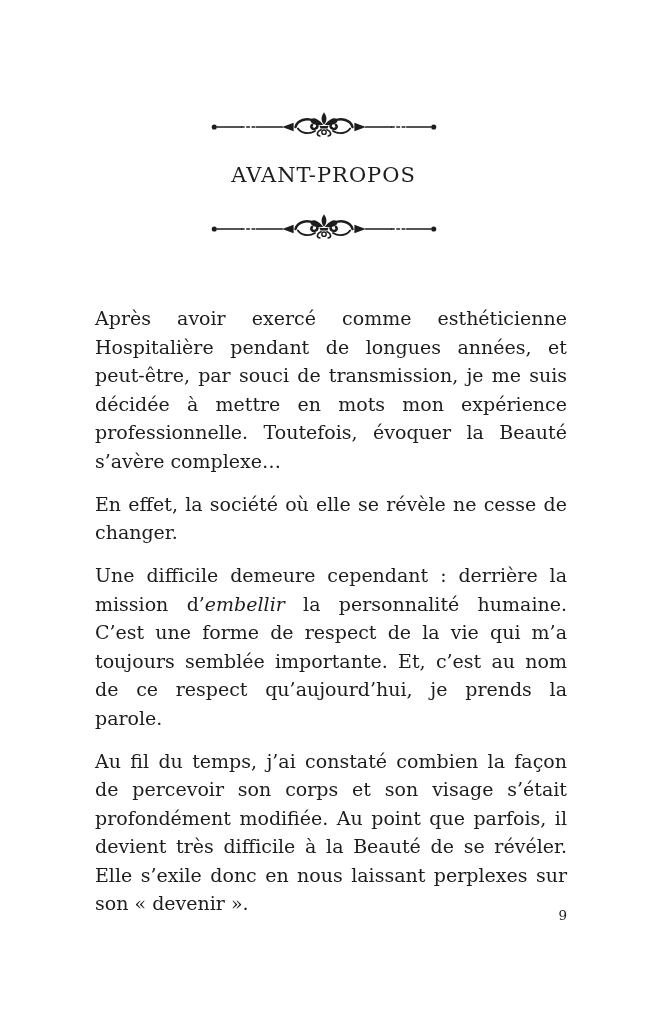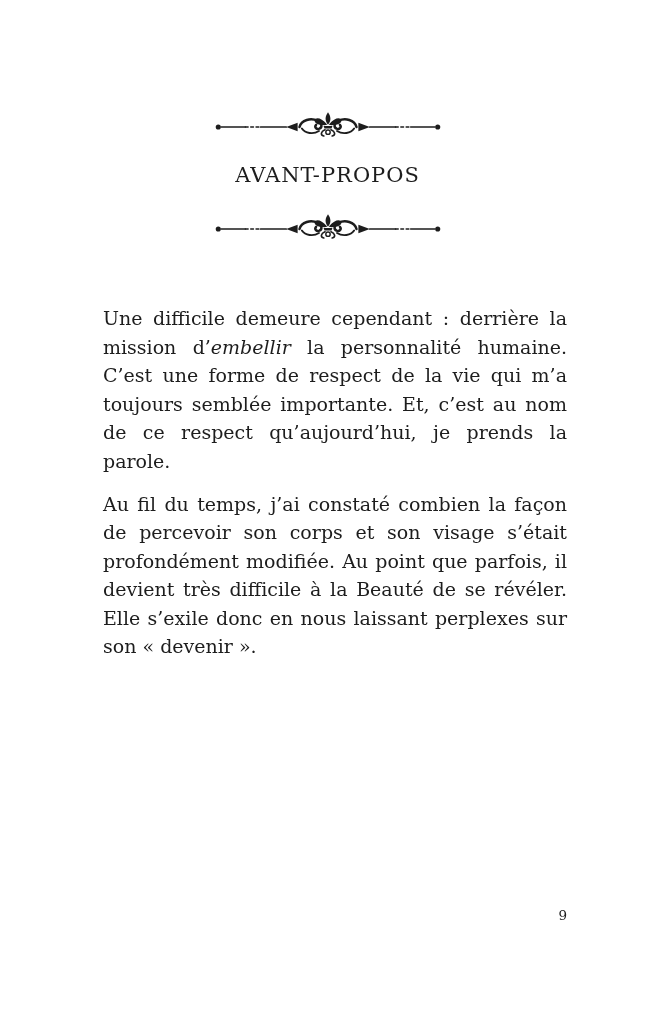--- a/index.html
+++ b/index.html
@@ -10,21 +10,20 @@
   }
   .page {
     position: relative;
     width: 647px;
     height: 1024px;
     margin: 0 auto;
     background: var(--paper, #ffffff);
     color: var(--ink, #1d1d1d);
     overflow: hidden;
     box-sizing: border-box;
-    padding-left: 8px;
   }
   .header {
     margin-top: 108px;
     display: flex;
     flex-direction: column;
     align-items: center;
   }
   .ornament {
     width: 228px;
     height: 38px;
@@ -102,19 +101,21 @@
     <svg class="ornament">
         <use href="#orn"></use>
       </svg>
     <h1 class="title">AVANT-PROPOS</h1>
     <svg class="ornament">
         <use href="#orn"></use>
       </svg>
   </div>
 
   <div class="body-text">
+    <p>Après avoir exercé comme esthéticienne Hospitalière pendant de longues années, et peut-être, par souci de transmission, je me suis décidée à mettre en mots mon expérience professionnelle. Toutefois, évoquer la Beauté s’avère complexe…</p>
+    <p>En effet, la société où elle se révèle ne cesse de changer.</p>
     <p><span>Une difficile demeure cependant : derrière la mission d’</span><em>embellir</em><span> la personnalité humaine. C’est une forme de respect de la vie qui m’a toujours semblée importante. Et, c’est au nom de ce respect qu’aujourd’hui, je prends la parole.</span></p>
     <p>Au fil du temps, j’ai constaté combien la façon de percevoir son corps et son visage s’était profondément modifiée. Au point que parfois, il devient très difficile à la Beauté de se révéler. Elle s’exile donc en nous laissant perplexes sur son « devenir ».</p>
   </div>
 
   <div class="folio">9</div>
 
 </div>
 
 </body></html>

